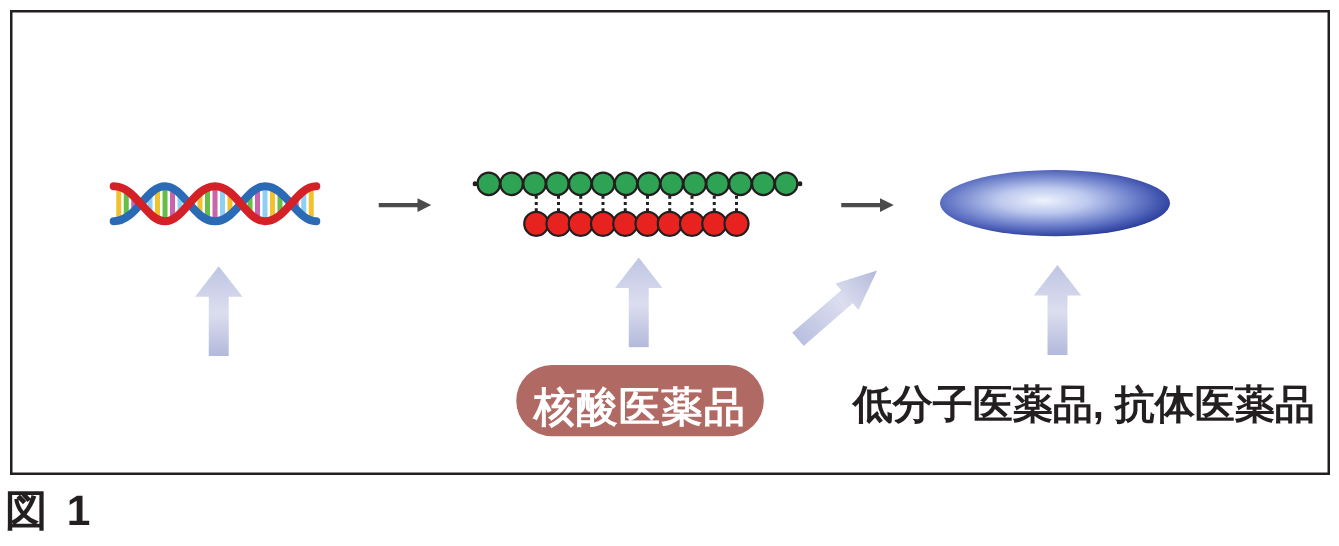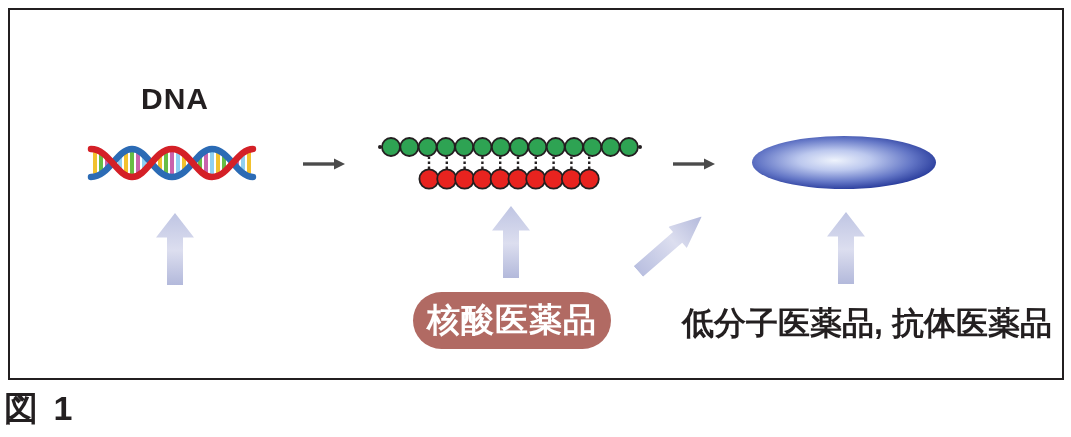--- a/index.html
+++ b/index.html
@@ -34,34 +34,33 @@
       background:linear-gradient(90deg,#b9bfe0 0%,#dcdeef 55%,#b3b9db 100%);
       clip-path:polygon(0% 25%,62% 25%,62% 0%,100% 50%,62% 100%,62% 75%,0% 75%);
       transform:rotate(-41deg);
   }
 
   .bottom-label { position:absolute; top:292px; font-size:32px; font-weight:bold; color:#231f20; text-align:center; white-space:nowrap; }
   .dna-label { left:26px; width:300px; letter-spacing:1px; }
   .protein-label { left:657px; width:400px; }
 
   .badge { position:absolute; left:403px; top:282px; width:198px; height:57px; border-radius:29px;
-      background:#b16a63; color:#ffffff; display:flex; align-items:center; justify-content:center;
+      background:#b16a63; color:#ffffff; display:flex; align-items:flex-end; justify-content:center;
       font-size:33px; font-weight:bold; letter-spacing:1px; }
 
   .caption { position:absolute; left:4px; top:386px; display:flex; align-items:baseline; gap:32px;
       font-size:34px; font-weight:bold; color:#231f20; }
   .caption .cap-label { letter-spacing:3px; }
 </style>
 </head>
 <body>
 
 <div class="figure">
   <div class="panel">
 
-    <div class="stage-title dna-title">DNA</div>
 
     <svg class="dna-helix" width="170" height="52" viewBox="0 0 170 52">
       <g stroke-linecap="round" stroke-width="4">
         <line x1="8" y1="15" x2="8" y2="35" stroke="#f2c12e"></line>
         <line x1="14" y1="17" x2="14" y2="33" stroke="#67bd45"></line>
         <line x1="20" y1="21" x2="20" y2="29" stroke="#c963ac"></line>
         <line x1="33" y1="19" x2="33" y2="31" stroke="#8fd0f2"></line>
         <line x1="39" y1="15" x2="39" y2="35" stroke="#f2c12e"></line>
         <line x1="45" y1="14" x2="45" y2="36" stroke="#67bd45"></line>
         <line x1="51" y1="15" x2="51" y2="35" stroke="#c963ac"></line>

